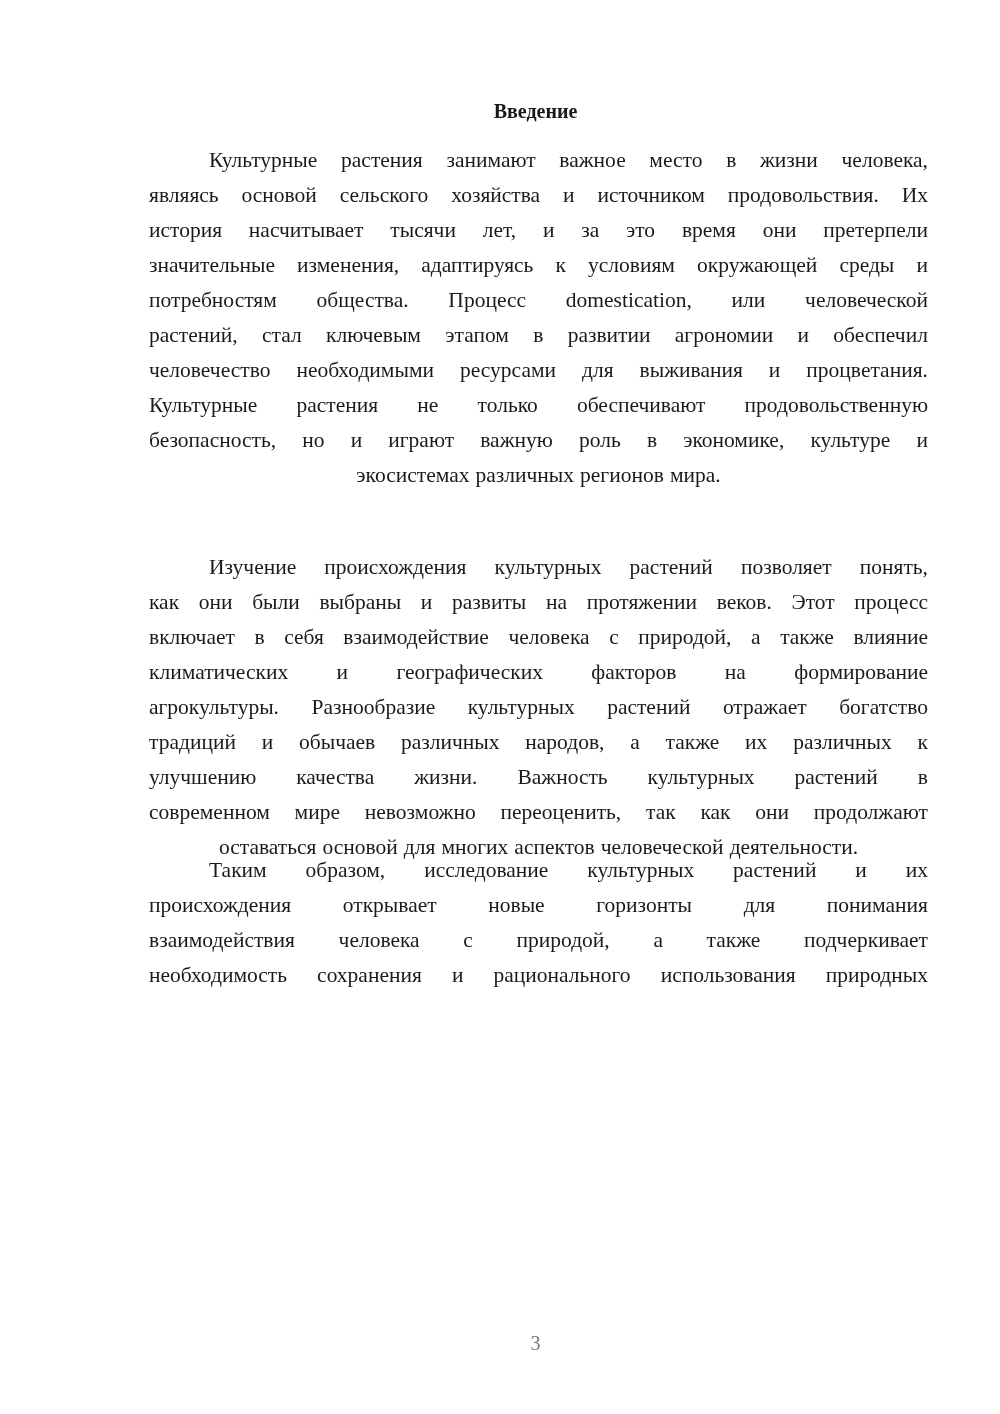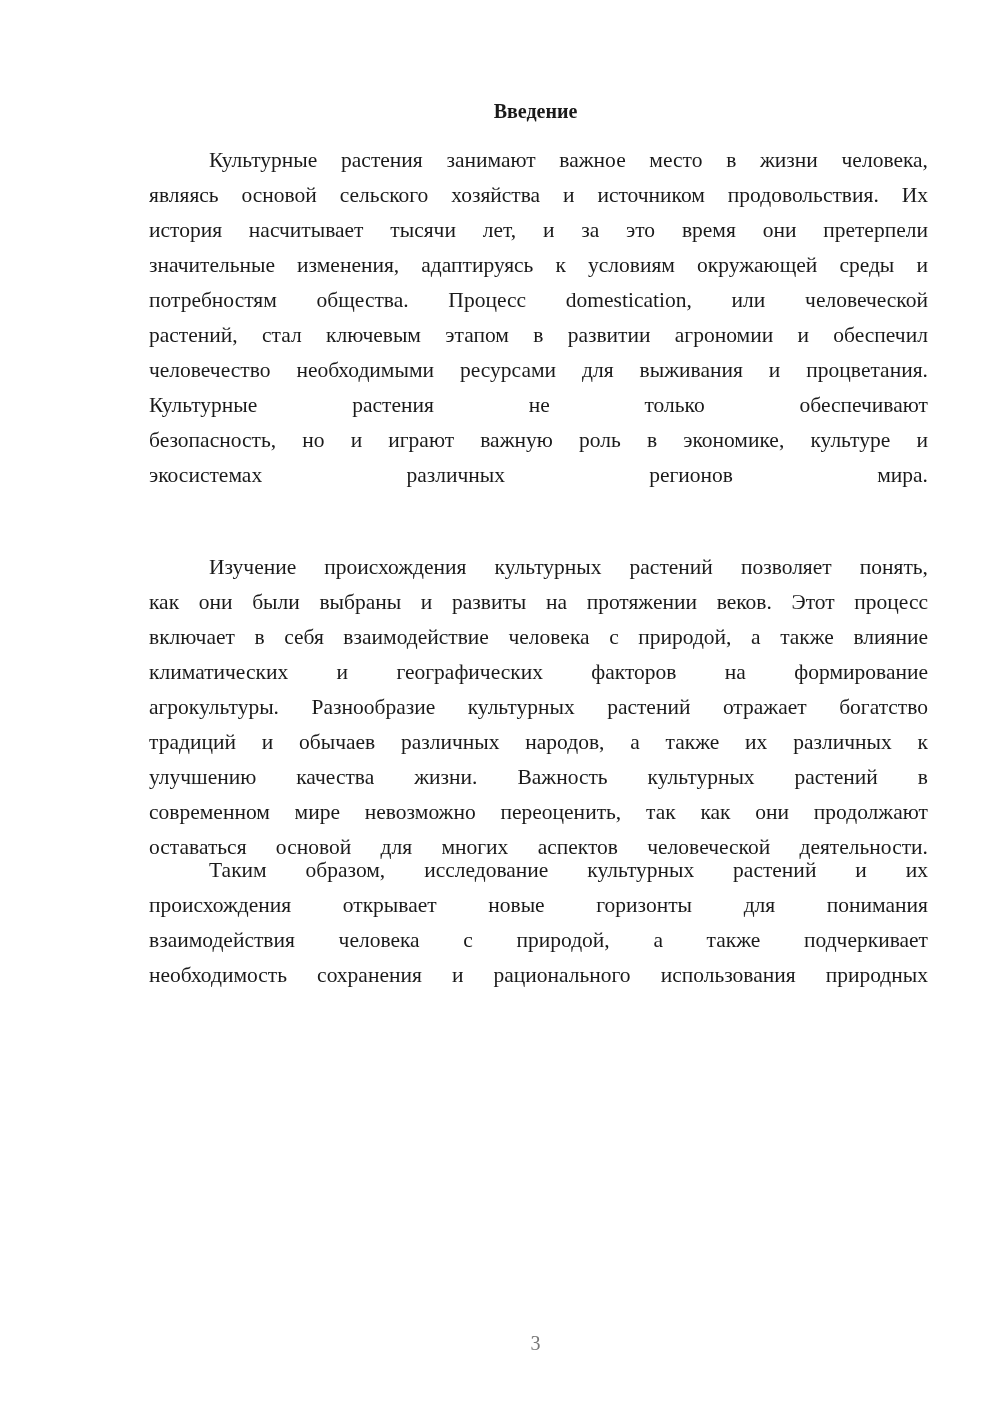--- a/index.html
+++ b/index.html
@@ -4,21 +4,21 @@
 <style>
   html, body { margin:0; padding:0; background:#ffffff; }
   body { width:1000px; height:1414px; position:relative; overflow:hidden; font-family:"Liberation Serif", "DejaVu Serif", serif; color:#1a1a1a; }
   .page { position:absolute; left:0; top:0; width:1000px; height:1208px; background:#fff; }
   .title { position:absolute; top:98px; left:0; width:1071px; text-align:center; font-weight:bold; font-size:20px; line-height:26px; }
   .para { position:absolute; left:143px; width:785px; }
   .line { display:block; height:35px; line-height:35px; font-size:21.5px; text-align:justify; text-align-last:justify; white-space:nowrap; overflow:visible; }
   .line.last { text-align-last:left; }
   .pnum { position:absolute; top:1332px; left:0; width:1071px; text-align:center; font-size:20px; color:#777; }
   .jl { display:flex; justify-content:space-between;margin-left:6px; }
-  .jl.last { justify-content:space-between; gap:0.28em; }
+  .jl.last { justify-content:center; gap:0.28em; }
 </style>
 </head>
 <body>
 
 <div class="page">
   <div class="title">Введение</div>
 
   <div class="para" style="top:143px;">
       <div class="line jl" style="padding-left: 60px;">
         <span>Культурные</span>
@@ -89,20 +89,21 @@
         <span>выживания</span>
         <span>и</span>
         <span>процветания.</span>
       </div>
       <div class="line jl">
         <span>Культурные</span>
         <span>растения</span>
         <span>не</span>
         <span>только</span>
         <span>обеспечивают</span>
+        <span>продовольственную</span>
       </div>
       <div class="line jl">
         <span>безопасность,</span>
         <span>но</span>
         <span>и</span>
         <span>играют</span>
         <span>важную</span>
         <span>роль</span>
         <span>в</span>
         <span>экономике,</span>

